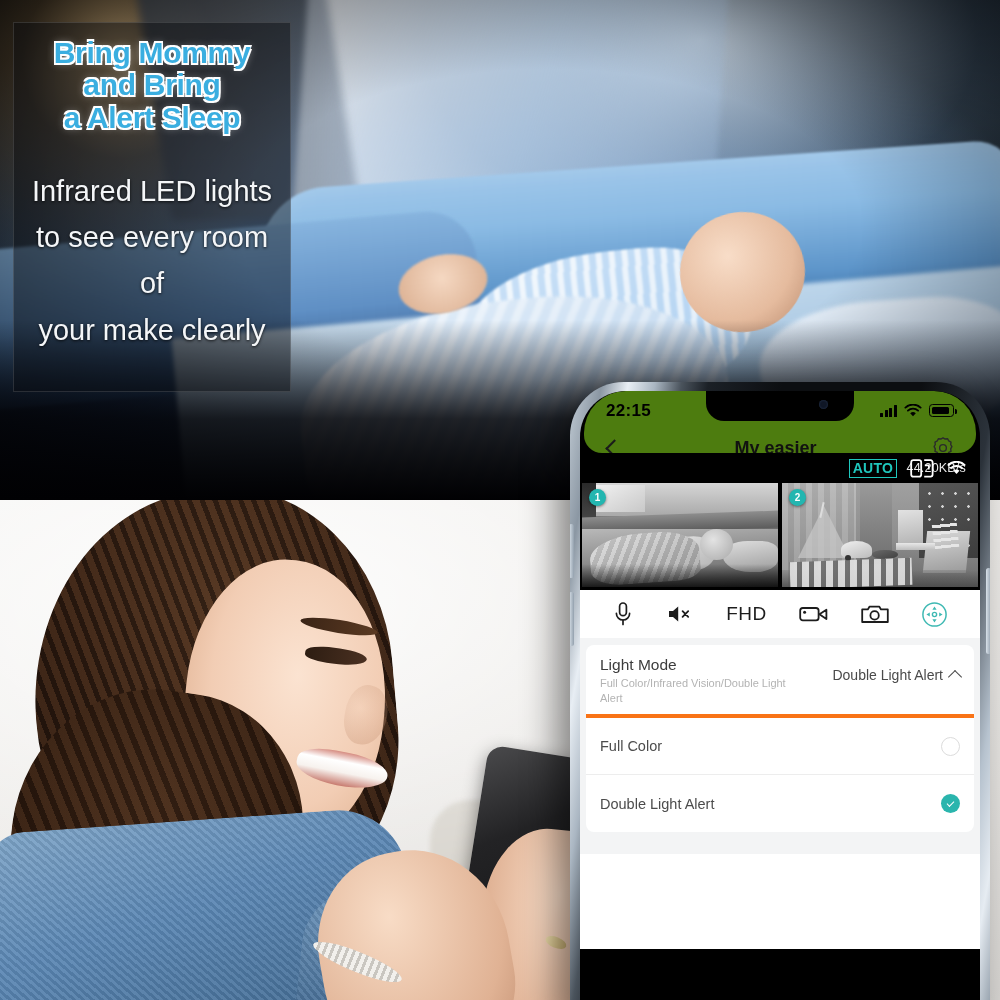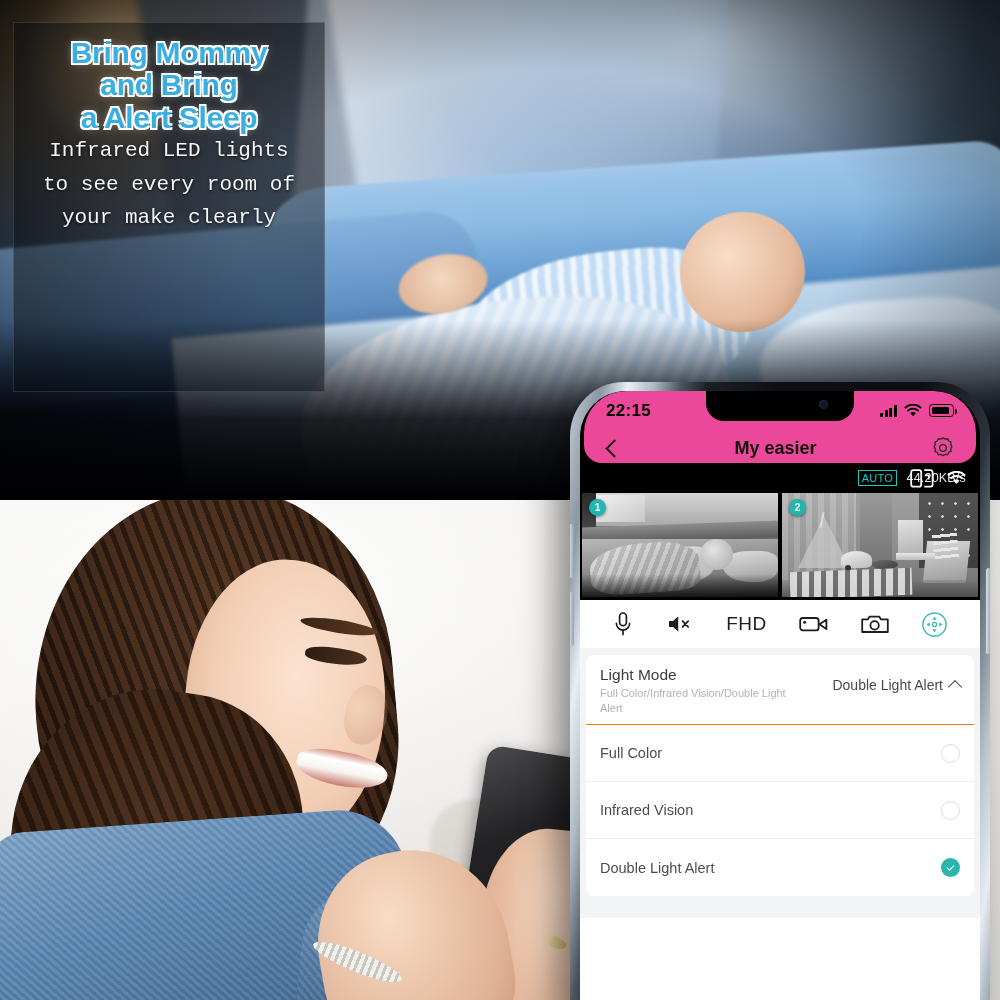--- a/index.html
+++ b/index.html
@@ -84,38 +84,37 @@
     position:absolute; inset:0;
     background:radial-gradient(ellipse at 55% 45%, rgba(0,0,0,0) 40%, rgba(0,0,0,.55) 85%, rgba(0,0,0,.8) 100%);
   }
   #hero-top .bottom-dark {
     position:absolute; left:0; bottom:0; width:100%; height:180px;
     background:linear-gradient(180deg, rgba(0,0,0,0) 0%, rgba(3,4,8,.85) 55%, #010103 100%);
   }
 
   
   #hero-copy {
-    position:absolute; left:13px; top:22px; width:312px; height:370px;
+    position:absolute; left:13px; top:22px; width:278px; height:370px;
     background:rgba(8,10,16,.46);
     border:1px solid rgba(255,255,255,.13);
     padding:14px 8px 10px;
     text-align:center;
   }
   #hero-copy .headline {
     font-size:30px; line-height:1.08; font-weight:bold; color:#3aaee0;
     letter-spacing:-.3px;
     text-shadow:
       -1.6px -1.6px 0 #fff, 1.6px -1.6px 0 #fff, -1.6px 1.6px 0 #fff, 1.6px 1.6px 0 #fff,
       0 0 8px rgba(255,255,255,.55);
   }
   #hero-copy .headline span { display:block; }
   #hero-copy .sub {
-    margin-top:0; font-size:21px; line-height:1.59; color:#f4f6f8;
+    margin-top:34px; font-size:29px; line-height:1.59; color:#f4f6f8;
     text-shadow:0 1px 3px rgba(0,0,0,.8);
-    font-family:Liberation Mono, monospace;
   }
   #hero-copy .sub span { display:block; }
 
   
   #hero-bottom {
     position:absolute; left:0; top:500px; width:1000px; height:500px;
     overflow:hidden;
     background:linear-gradient(160deg,#f4f3f1 0%, #eceae7 40%, #e2e0dd 75%, #d6d4d1 100%);
   }
   #hero-bottom .wall-shadow {
@@ -236,21 +235,21 @@
   #phone .btn-pw   { right:-1px; top:186px; height:86px; }
 
   #screen {
     position:relative; width:400px; height:632px;
     border-radius:46px 46px 0 0;
     background:#000; overflow:hidden;
   }
 
   
   .status-sheet {
-    position:relative; background:#ec4899; height:72px;
+    position:relative; background:#4d7c0f; height:62px;
     border-radius:42px 42px 18px 18px;
     margin:0 4px;
   }
   .notch {
     position:absolute; left:50%; transform:translateX(-50%); top:0;
     width:148px; height:30px; background:#000;
     border-radius:0 0 18px 18px;
   }
   .notch .cam {
     position:absolute; right:26px; top:9px; width:9px; height:9px;
@@ -289,21 +288,21 @@
   }
 
   
   .netbar {
     display:flex; align-items:center; justify-content:flex-end; gap:0;
     background:#000; height:30px; padding:0 14px; position:relative;
   }
   .netbar .rate { color:#e9e9e9; font-size:12.5px; letter-spacing:.2px; }
   .netbar .icons { position:absolute; right:14px; display:flex; align-items:center; gap:13px; }
   .auto-badge {
-    border:1.6px solid #1fc7bd; color:#1fc7bd; font-size:11px; font-weight:normal;
+    border:1.6px solid #1fc7bd; color:#1fc7bd; font-size:14px; font-weight:bold;
     padding:1.5px 3px; border-radius:0; line-height:1; letter-spacing:.2px;
   }
   .wifi-ic { display:block; }
 
   
   .cams { display:flex; gap:4px; background:#000; padding:0 2px 3px; }
   .cam-tile { position:relative; flex:1; height:104px; overflow:hidden; }
   .cam-badge {
     position:absolute; left:7px; top:6px; width:17px; height:17px; border-radius:50%;
     background:#23b6b0; color:#fff; font-size:10px; font-weight:bold;
@@ -378,21 +377,21 @@
   .toolbar {
     background:#fff; height:48px; display:flex; align-items:center;
     justify-content:space-around; padding:0 16px;
   }
   .toolbar .t-item { display:flex; align-items:center; justify-content:center; }
   .fhd-text { font-size:19px; color:#1d1d1d; letter-spacing:.4px; }
 
   .card { background:#fff; margin:7px 6px 0; border-radius:8px; overflow:hidden; }
   .lm-head {
     display:flex; align-items:flex-start; justify-content:space-between;
-    padding:10px 14px 9px; border-bottom:1px solid #f97316;
+    padding:10px 14px 9px; border-bottom:4px solid #f97316;
   }
   .lm-head .lhs { max-width:205px; }
   .lm-title { font-size:15.5px; color:#3c3c3c; line-height:1.25; }
   .lm-sub { font-size:11px; color:#b3b3b3; line-height:1.32; margin-top:2px; }
   .lm-value-wrap { display:flex; align-items:center; gap:7px; padding-top:12px; }
   .lm-value { font-size:14px; color:#4a4a4a; white-space:nowrap; }
   .chev-up {
     width:10px; height:10px; border-left:1.8px solid #4a4a4a; border-top:1.8px solid #4a4a4a;
     transform:rotate(45deg); margin-top:4px;
   }
@@ -610,24 +609,20 @@
               <div class="lm-value">Double Light Alert</div>
               <div class="chev-up"></div>
             </div>
           </div>
 
           <div class="opt-row">
             <div class="opt-label">Full Color</div>
             <div class="radio-off"></div>
           </div>
           <div class="opt-row">
-            <div class="opt-label">Infrared Vision</div>
-            <div class="radio-off"></div>
-          </div>
-          <div class="opt-row">
             <div class="opt-label">Double Light Alert</div>
             <div class="radio-on">
                 <div class="tick"></div>
               </div>
           </div>
         </div>
 
         <div class="gray-strip"></div>
         <div class="white-tail"></div>
       </div>

